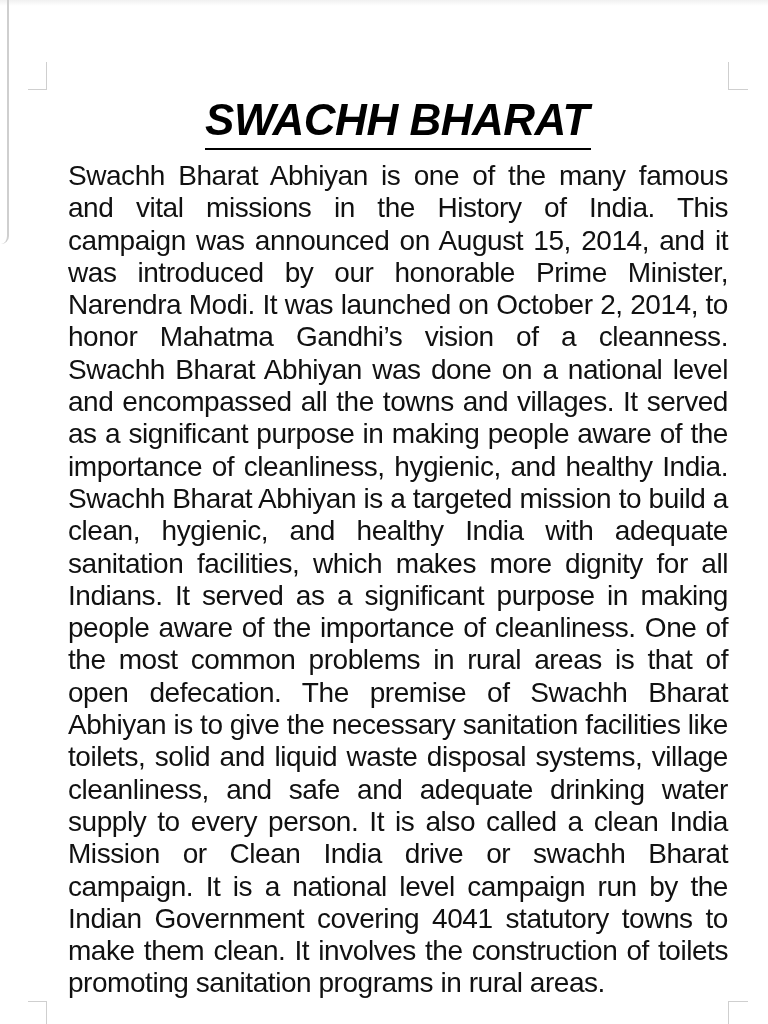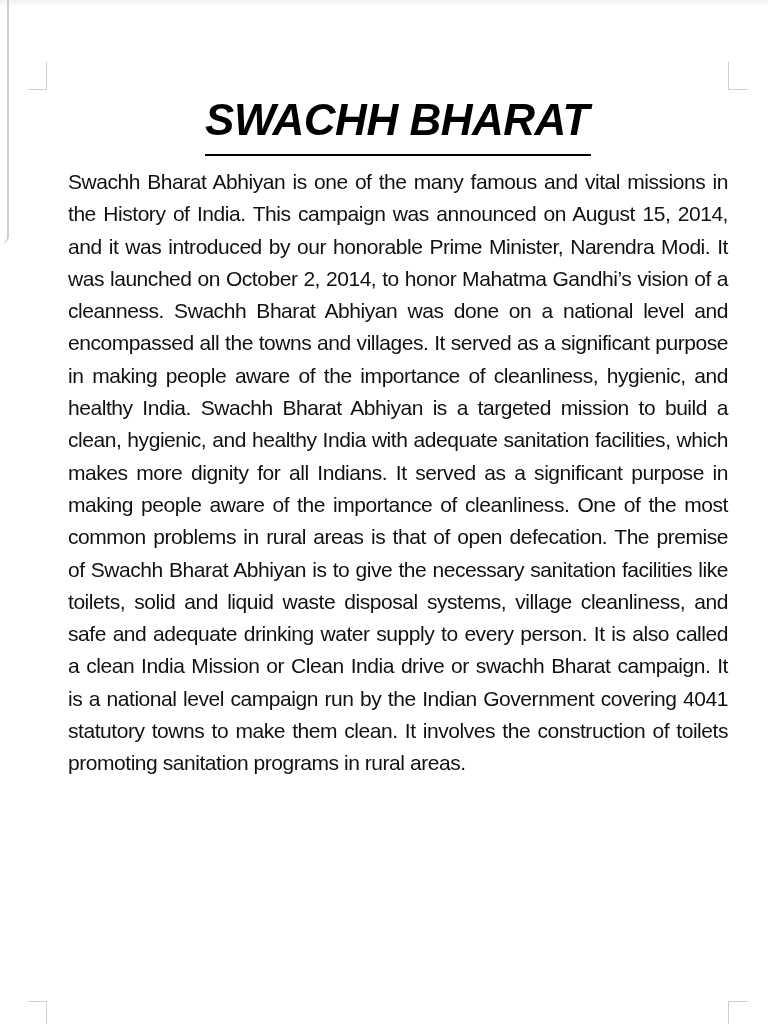--- a/index.html
+++ b/index.html
@@ -52,27 +52,27 @@
       font-weight: bold;
       font-style: italic;
       font-size: 44px;
       line-height: 56px;
       color: #000;
       letter-spacing: -0.5px;
     }
     .title span {
       display: inline-block;
       border-bottom: 2px solid #000;
-      padding: 0 2px 8px 0;
+      padding: 0 2px 2px 0;
       line-height: 52px;
     }
     .body-text {
       margin: 10px 0 0 0;
       font-family: "Liberation Sans Narrow", "Liberation Sans", sans-serif;
-      font-size: 21px;
+      font-size: 28px;
       line-height: 32.3px;
       color: #111;
       text-align: justify;
       letter-spacing: -0.45px;
       word-spacing: 0px;
     }
   </style>
 </head>
 <body>
 

